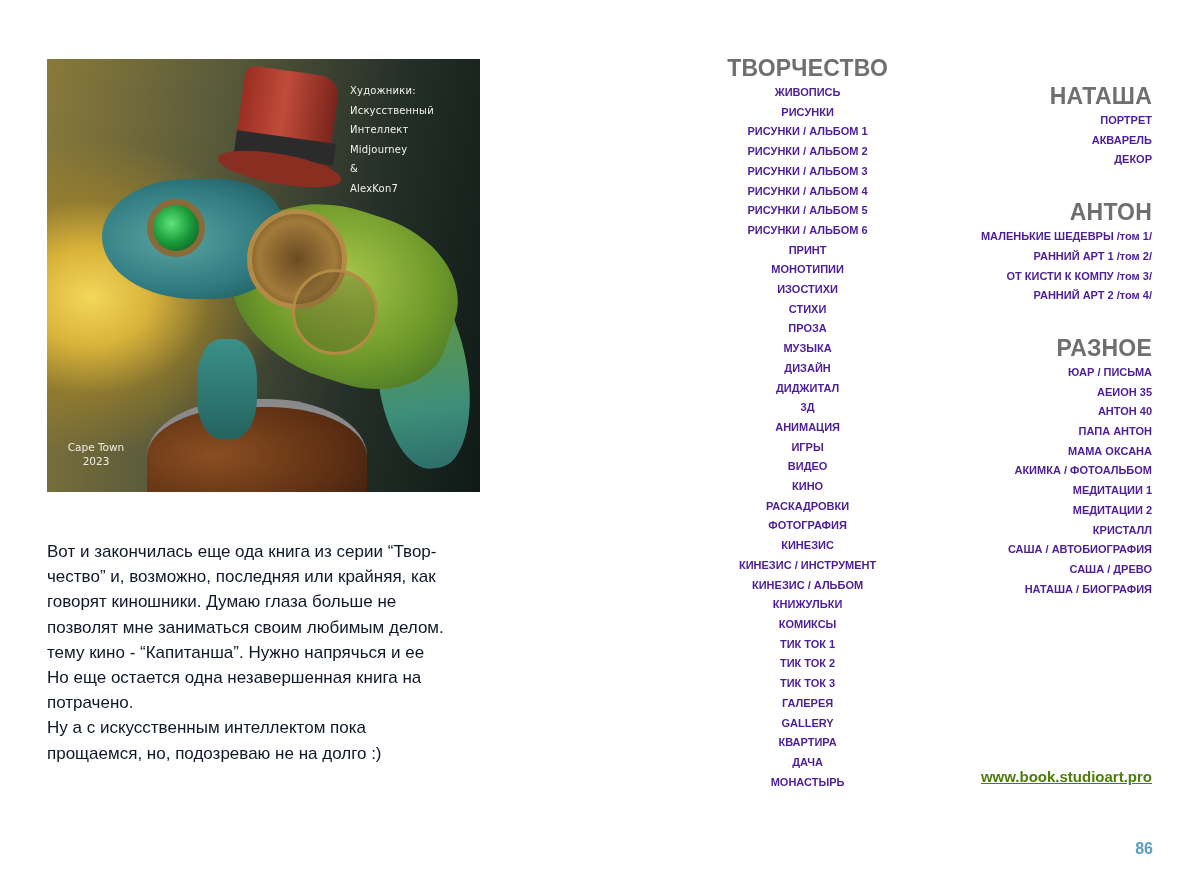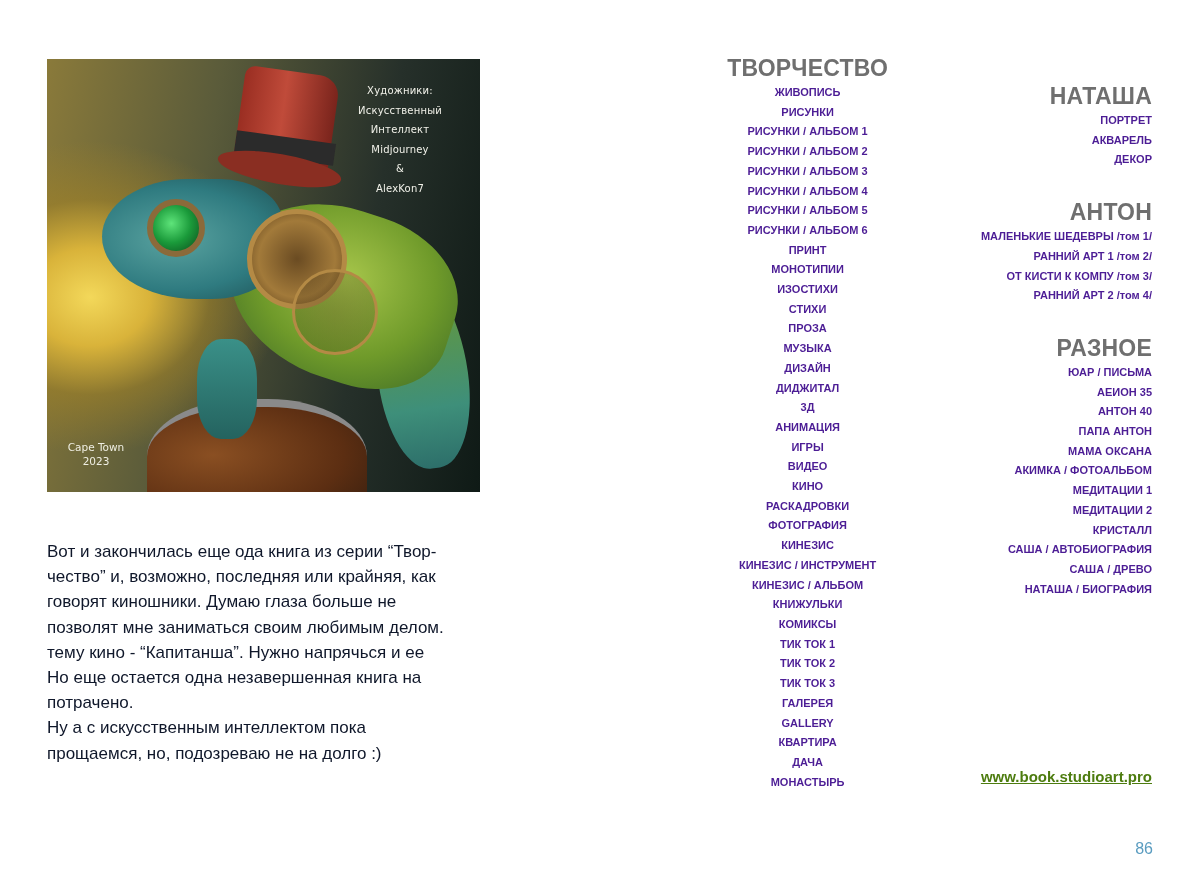--- a/index.html
+++ b/index.html
@@ -59,21 +59,21 @@
     .hat-band {
       left: 188px; top: 78px; width: 100px; height: 22px;
       background: #2b2b2b; transform: rotate(8deg);
     }
     .drum {
       left: 100px; top: 340px; width: 220px; height: 120px; border-radius: 45% 45% 10% 10%;
       background: radial-gradient(ellipse at 30% 40%, #8a4f22 0%, #5c2e12 60%, #2d1a0e 100%);
       border-top: 8px solid #8a8a8a;
     }
     .art-credit {
-      position: absolute; right: 30px; top: 22px; width: 100px; text-align: center;
+      position: absolute; right: 30px; top: 22px; width: 100px; 
       color: #f2f2ea; font-size: 10px; line-height: 19.5px; letter-spacing: 0.2px;
       font-family: "DejaVu Sans", sans-serif;
     }
     .art-place {
       position: absolute; left: 12px; top: 381px; width: 74px; text-align: center;
       color: #efeee2; font-size: 10.5px; line-height: 14px;
       font-family: "DejaVu Sans", sans-serif;
     }
     .art-credit span, .art-place span { display: block; }
 
@@ -95,21 +95,21 @@
     }
     .col-left { right: 312px; top: 54px; text-align: center; }
     .col-right { right: 48px; top: 54px; }
     .section { margin-bottom: 13px; margin-top: 28px; }
     .site-link {
       position: absolute; right: 48px; top: 768px;
       color: #4d7c0f; font-weight: bold; font-size: 15px; text-decoration: underline;
     }
     .page-number {
       position: absolute; right: 47px; top: 840px;
-      color: #5a9cc0; font-size: 16px;
+      color: #5a9cc0; font-size: 16px; font-weight: bold;
     }
   </style>
 </head>
 <body>
 
 <div class="artwork">
   <div class="art-shape chameleon-tail"></div>
   <div class="art-shape chameleon-body"></div>
   <div class="art-shape drum"></div>
   <div class="art-shape chameleon-leg"></div>

